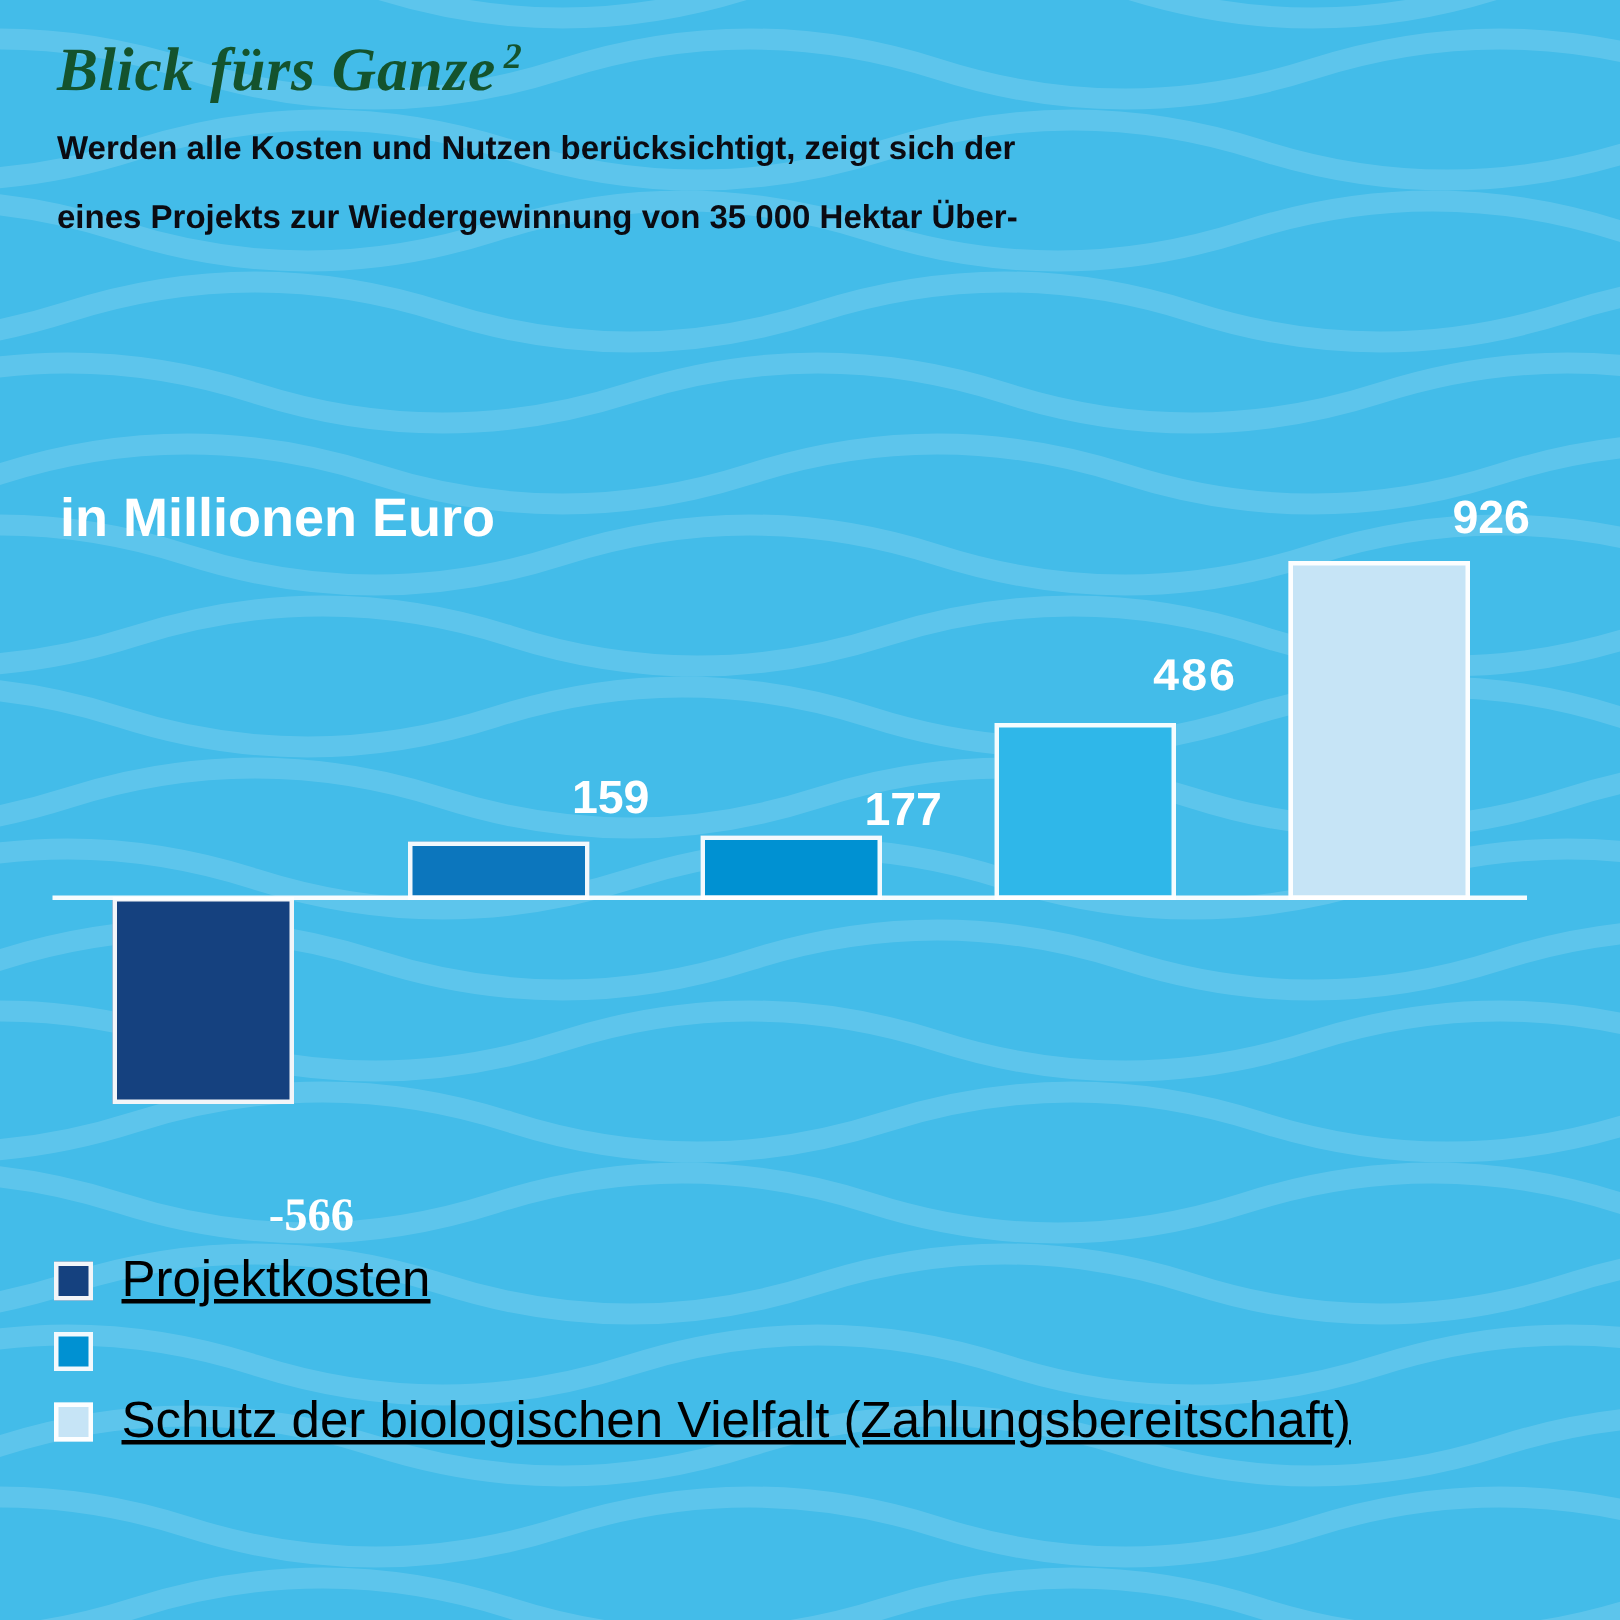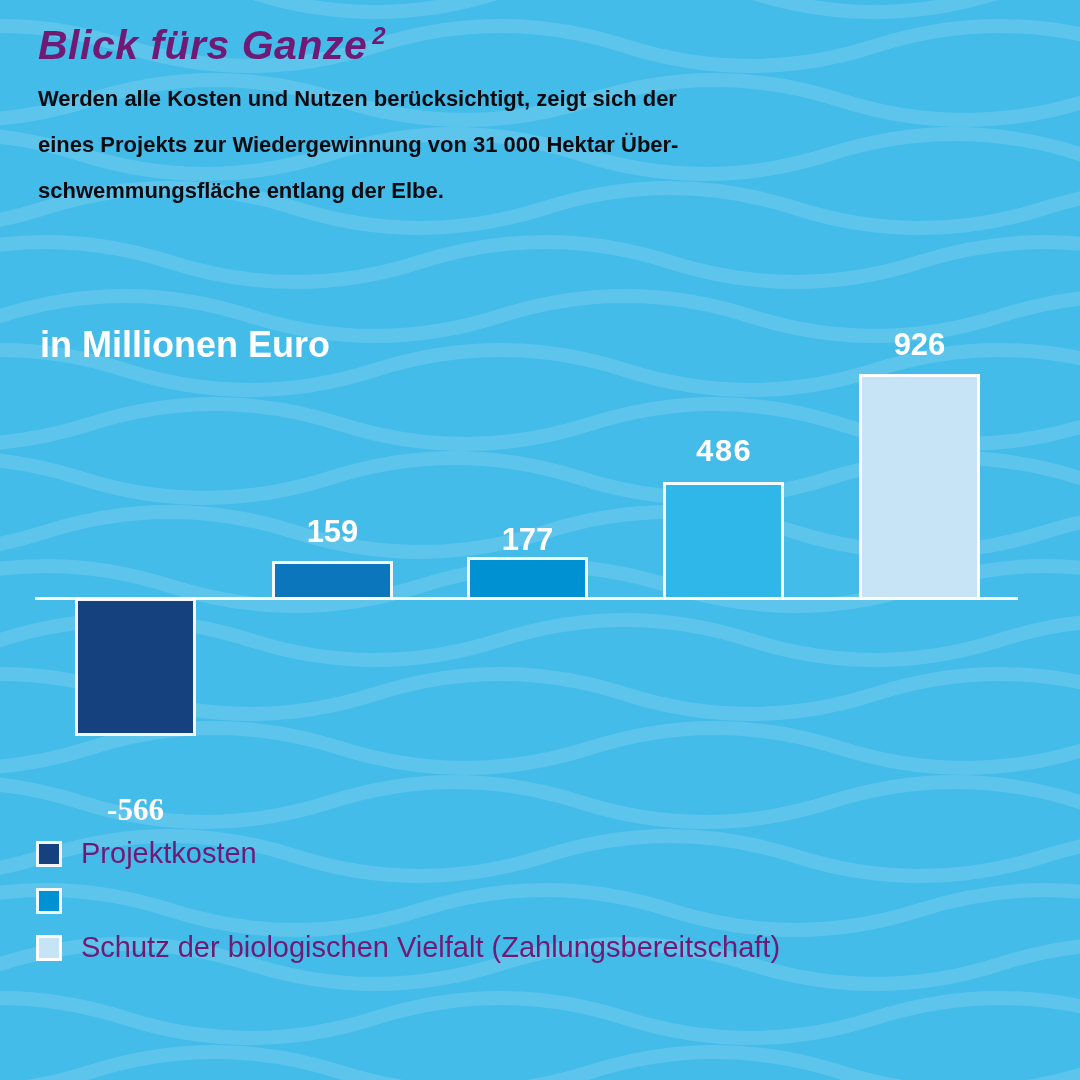--- a/index.html
+++ b/index.html
@@ -6,22 +6,23 @@
   body{
     width:1080px;height:1080px;position:relative;overflow:hidden;
     background:#43bce9;
     font-family:"Liberation Sans",sans-serif;
   }
   .waves{position:absolute;left:0;top:0;z-index:0;}
   .layer{position:absolute;left:0;top:0;width:1080px;height:1080px;z-index:1;}
 
   .title{
     position:absolute;left:38px;top:22px;
-    font-size:41px;font-weight:bold;font-style:italic;color:#701a75;
+    font-size:41px;font-weight:bold;font-style:italic;color:#14532d;
     letter-spacing:0.5px;
+    font-family:Liberation Serif, serif;
   }
   .title sup{font-size:24px;font-style:italic;margin-left:5px;}
 
   .intro{
     position:absolute;left:38px;top:76px;width:1000px;
     font-size:22px;font-weight:bold;color:#0b0b12;line-height:46px;
   }
   .intro div{white-space:nowrap;}
 
   .unit-label{
@@ -31,36 +32,36 @@
 
   .baseline{
     position:absolute;left:35px;top:597px;width:983px;height:3px;
     background:rgba(255,255,255,0.95);z-index:3;
   }
   .bar{
     position:absolute;box-sizing:border-box;z-index:2;
     border:3px solid rgba(255,255,255,0.95);
   }
   .bar-label{
-    position:absolute;z-index:2;text-align:center;
+    position:absolute;z-index:2;text-align:right;
     font-size:31px;font-weight:bold;color:#ffffff;
   }
 
   .legend{
     position:absolute;left:36px;top:830px;width:1020px;
   }
   .legend-row{
     display:flex;align-items:center;height:47px;
   }
   .legend-swatch{
     width:26px;height:26px;box-sizing:border-box;flex:0 0 26px;
     border:3px solid rgba(255,255,255,0.95);margin-right:19px;
   }
   .legend-label{
-    font-size:29px;color:#701a75;white-space:nowrap;
+    font-size:34px;color:#000000;white-space:nowrap;text-decoration:underline;
   }
 </style>
 </head>
 <body style="background: rgb(67, 188, 233);">
 
 <svg class="waves" width="1080" height="1080" viewBox="0 0 1080 1080" aria-hidden="true">
   <defs>
     <path id="wavepath" d="M-500,0 q125,-40 250,0 t250,0 t250,0 t250,0 t250,0 t250,0 t250,0 t250,0" fill="none" stroke="#ffffff" stroke-opacity="0.14" stroke-width="14" stroke-linecap="round"></path>
   </defs>
   <g id="wave-rows">
@@ -88,22 +89,21 @@
       <use href="#wavepath" xlink:href="#wavepath" transform="translate(-170,1126)"></use>
     </g>
 </svg>
 
 <div class="layer">
 
   <div class="title"><span>Blick fürs Ganze</span><sup>2</sup></div>
 
   <div class="intro">
     <div>Werden alle Kosten und Nutzen berücksichtigt, zeigt sich der</div>
-    <div>eines Projekts zur Wiedergewinnung von 31 000 Hektar Über-</div>
-    <div>schwemmungsfläche entlang der Elbe.</div>
+    <div>eines Projekts zur Wiedergewinnung von 35 000 Hektar Über-</div>
   </div>
 
   <div class="unit-label">in Millionen Euro</div>
 
   <div id="chart-layer">
     <div class="baseline"></div>
 
   <div class="bar" style="left: 75px; width: 121px; height: 138px; background: rgb(21, 65, 127); top: 598px;"></div>
       <div class="bar-label" style="left: 35px; width: 201px; top: 792px; font-family: Liberation Serif, serif;">-566</div>
       <div class="bar" style="left: 272px; width: 121px; height: 39px; background: rgb(12, 118, 189); top: 561px;"></div>

